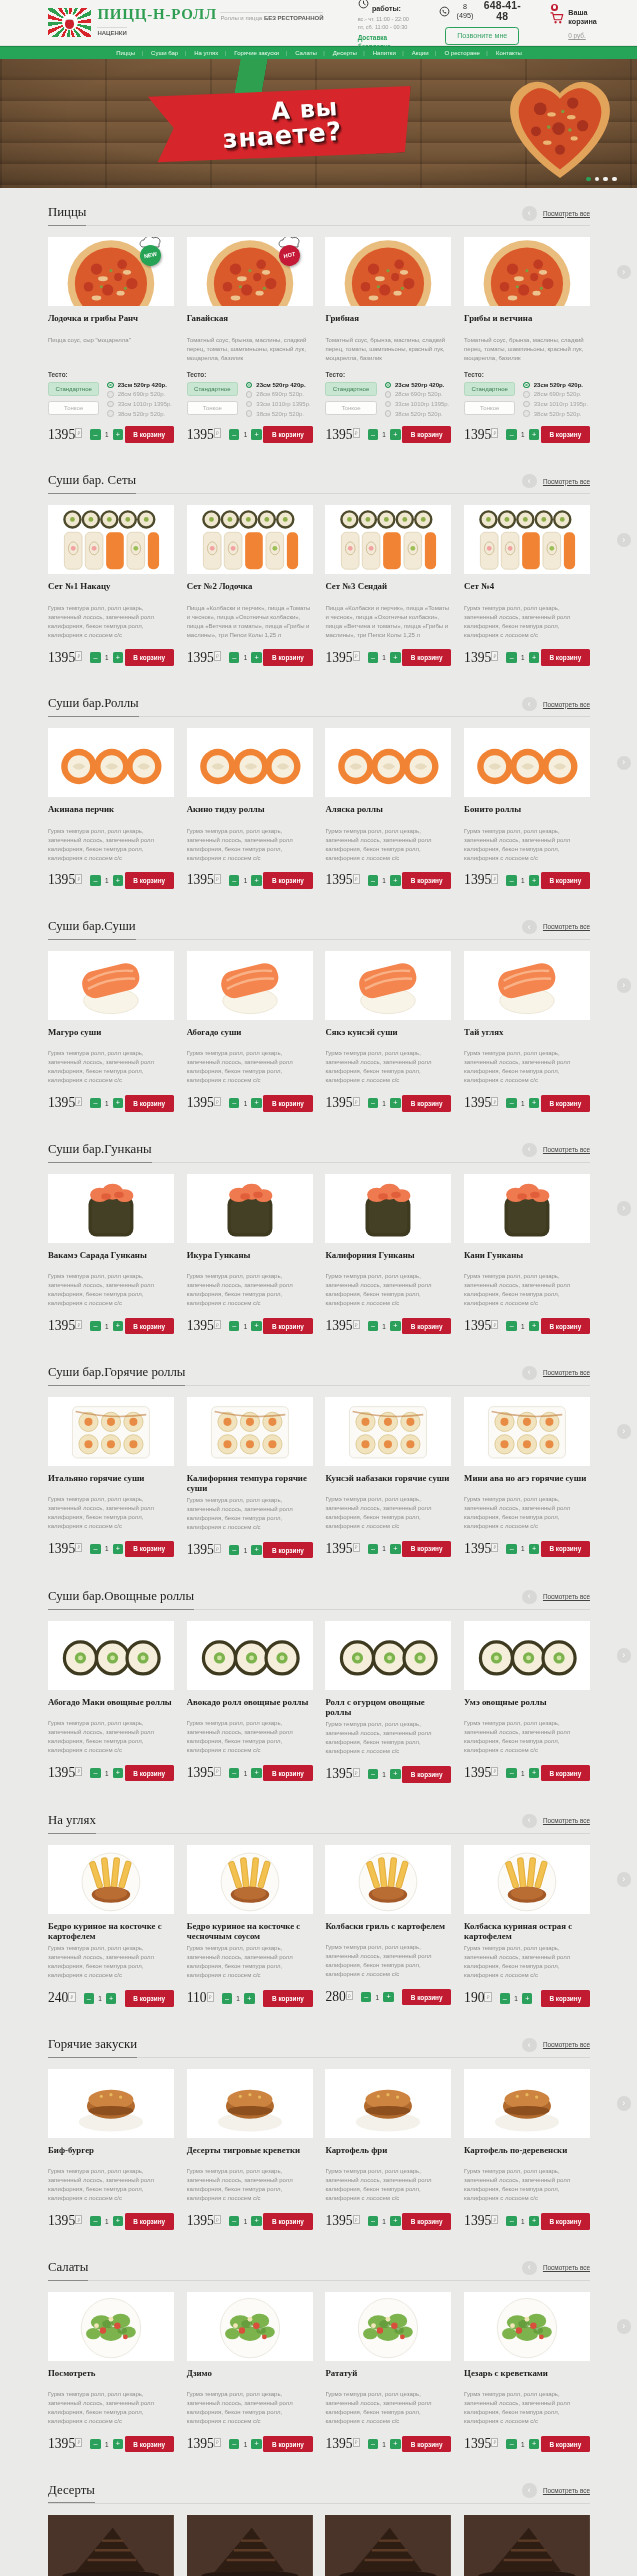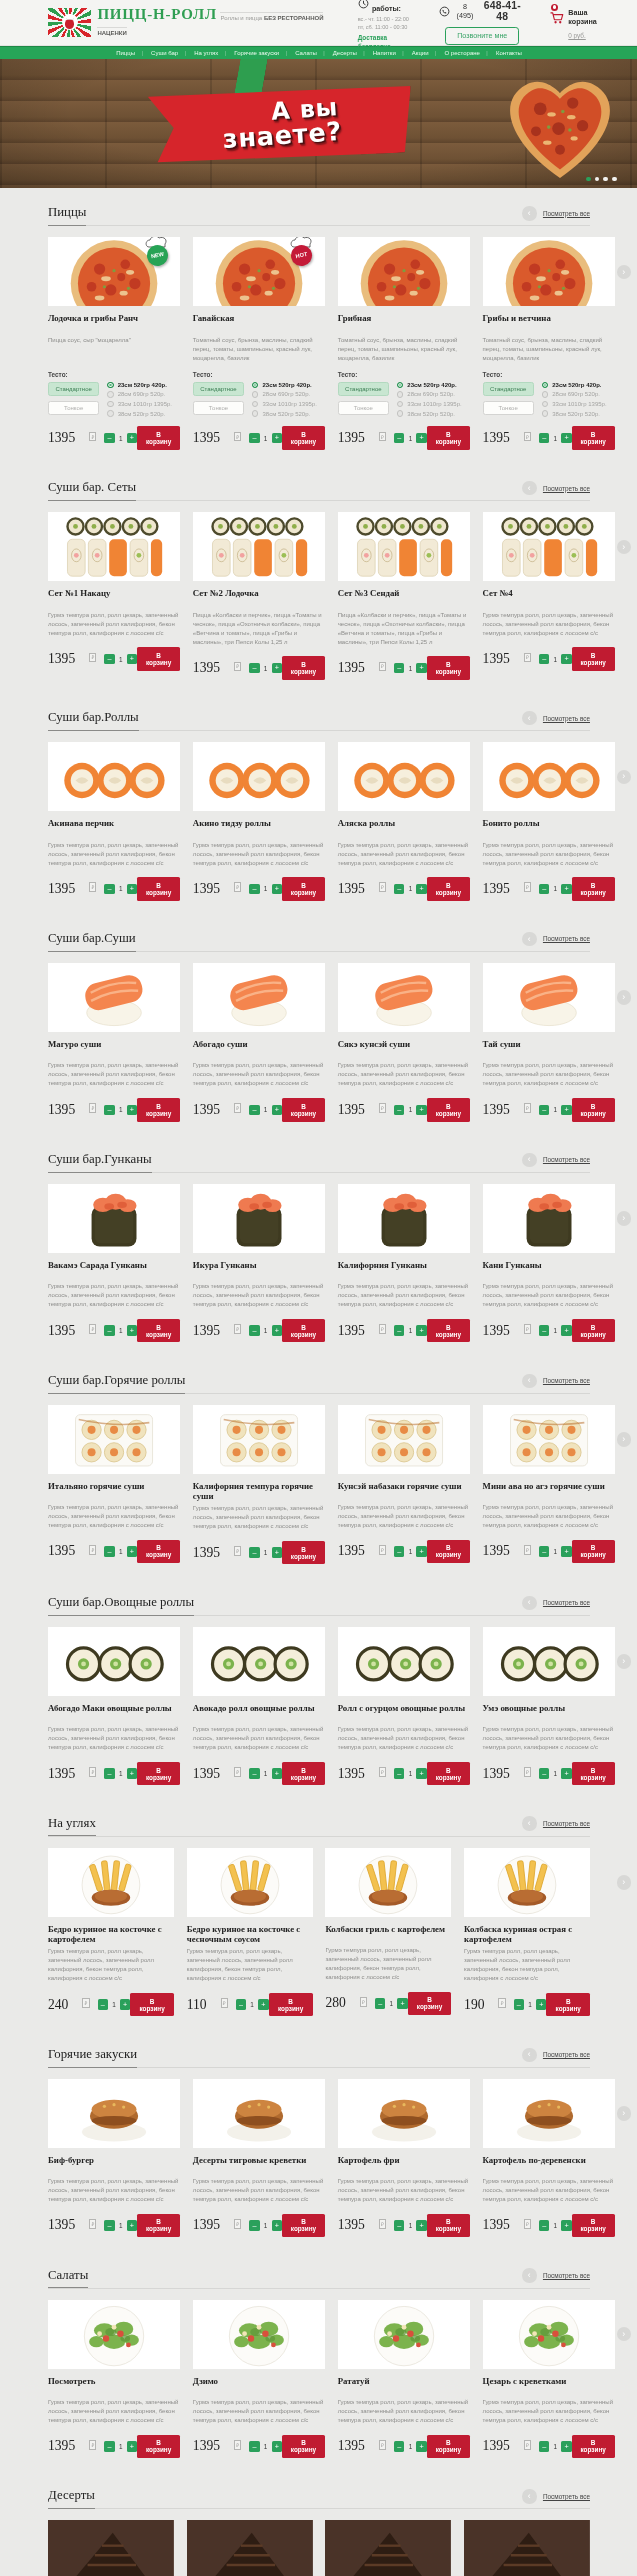--- a/index.html
+++ b/index.html
@@ -143,21 +143,21 @@
   .chip-plain { background: #fdfdfb; color: #b0b0ae; border-color: #d4d4d2; }
   .sizes { display: flex; flex-direction: column; gap: 3.2px; }
   .size { display: flex; align-items: center; gap: 4px; font-size: 6px; color: #a4a4a2; cursor: pointer; }
   .size-active { color: #222; font-weight: bold; }
   .radio { width: 6.4px; height: 6.4px; border-radius: 50%; background: #e4e4e2;
     border: 0.8px solid #c2c2c0; flex: 0 0 auto; }
   .radio.on { background: #2aa05b; border-color: #23904f; box-shadow: inset 0 0 0 1.2px #eaf5ee; }
 
   .buy-row { display: flex; align-items: center; margin-top: 9.6px; }
   .price { font-family: "Liberation Serif", serif; font-size: 13.6px; color: #222;
-    display: flex; align-items: flex-start; gap: 14px; }
+    display: flex; align-items: flex-start; gap: 0; }
   .ruble-icon { width: 7.2px; height: 9.6px; border: 0.8px solid #b5b5b3; background: #f3f3f1;
     color: #9a9a98; font-size: 4.8px; font-family: "Liberation Sans", sans-serif;
     display: flex; align-items: center; justify-content: center; margin-top: 1.6px; }
   .stepper { display: flex; align-items: center; gap: 3.2px; margin-left: 8px; }
   .step-btn { width: 10.4px; height: 10.4px; background: #2aa05b; color: #fff; border: none;
     border-radius: 1.6px; font-size: 7.2px; line-height: 9.6px; cursor: pointer; padding: 0; }
   .qty { font-size: 6.4px; color: #333; min-width: 5.6px; text-align: center; }
   .cart-btn { margin-left: auto; background: #c01b31; color: #fff; border: none;
     font-size: 6.4px; font-weight: bold; padding: 4.8px 8.8px; border-radius: 1.6px; cursor: pointer;
     font-family: "Liberation Sans", sans-serif; }
@@ -1047,21 +1047,21 @@
 
     <svg viewBox="0 0 140 86">
                 <rect width="140" height="86" fill="#fff"></rect>
                 <ellipse cx="70" cy="62" rx="34" ry="16" fill="#f8f4e8" stroke="#e8e2cf"></ellipse>
                 <g transform="rotate(-14 70 38)">
                   <rect x="34" y="20" width="72" height="34" rx="16" fill="#f4854e"></rect>
                   <path d="M42 30 q30 -8 58 2 M40 40 q30 -8 60 2" stroke="#f9b287" stroke-width="3" fill="none"></path>
                 </g>
               </svg>
             </div>
-    <h3 class="card-name">Тай суши</h3>
+    <h3 class="card-name">Тай углях</h3>
     <p class="card-desc">Гурмэ темпура ролл, ролл цезарь, запеченный лосось, запеченный ролл калифорния, бекон темпура ролл, калифорния с лососем с/с</p>
 
     <div class="buy-row">
       <span class="price">
         <span class="price-num">1395</span>
         <span class="ruble-icon">₽</span>
       </span>
       <span class="stepper">
         <button class="step-btn">–</button>
         <span class="qty">1</span>

